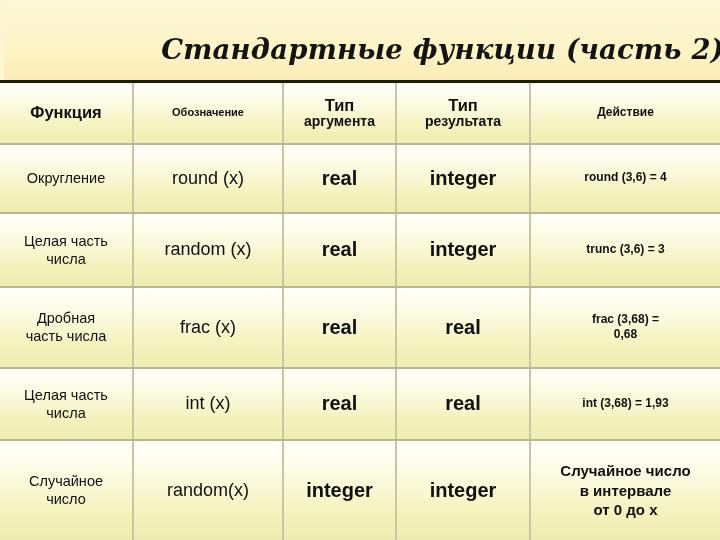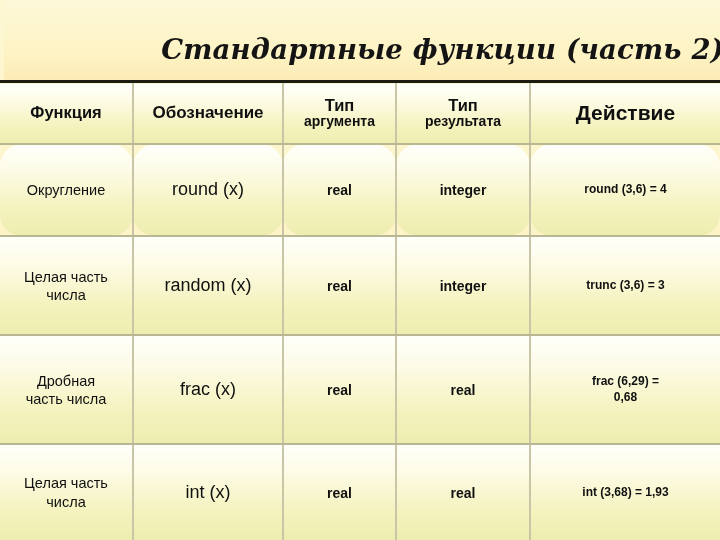--- a/index.html
+++ b/index.html
@@ -82,49 +82,49 @@
   
   thead th {
     font-weight: bold;
     font-size: 15px;
     line-height: 1.05;
     height: 62px;
   }
   thead th .hdr-big  { font-size: 16.5px; display: block; }
   thead th .hdr-sub  { font-size: 14px;  display: block; }
   th.h-func  { font-size: 16.5px; }
-  th.h-nota  { font-size: 17px; }
-  th.h-act   { font-size: 21px; }
+  th.h-nota  { font-size: 11px; }
+  th.h-act   { font-size: 12px; }
 
   
   tbody td { font-size: 16px; }
 
   td.col-func {
     font-weight: normal;
     font-size: 14.5px;
     line-height: 1.25;
   }
   td.col-nota {
     font-weight: normal;
     font-size: 18px;
   }
   td.col-argt, td.col-rest {
     font-weight: bold;
-    font-size: 14px;
+    font-size: 20px;
   }
   td.col-act {
     font-weight: bold;
     font-size: 12px;
     line-height: 1.3;
   }
   td.col-act.small {
     font-size: 15px;
   }
 
-  tbody tr.r0 td { height: 58px; border-radius: 22px; }
+  tbody tr.r0 td { height: 58px; }
   tbody tr.r1 td { height: 62px; }
   tbody tr.r2 td { height: 66px; }
   tbody tr.r3 td { height: 68px; margin-left: 19px; }
   tbody tr.r4 td { height: 60px; }
   tbody tr.r5 td { height: 84px; }
 
   .line { display: block; }
 </style>
 </head>
 <body>
@@ -184,32 +184,46 @@
         </tr>
         <tr class="r3">
           <td class="col-func">
             <span class="line">Дробная</span>
             <span class="line">часть числа</span>
           </td>
           <td class="col-nota">frac (x)</td>
           <td class="col-argt">real</td>
           <td class="col-rest">real</td>
           <td class="col-act">
-            <span class="line">frac (6,29) =</span>
+            <span class="line">frac (3,68) =</span>
             <span class="line">0,68</span>
           </td>
         </tr>
         <tr class="r4">
           <td class="col-func">
             <span class="line">Целая часть</span>
             <span class="line">числа</span>
           </td>
           <td class="col-nota">int (x)</td>
           <td class="col-argt">real</td>
           <td class="col-rest">real</td>
           <td class="col-act">
             <span class="line">int (3,68) = 1,93</span>
           </td>
         </tr>
+        <tr class="r5">
+          <td class="col-func">
+            <span class="line">Случайное</span>
+            <span class="line">число</span>
+          </td>
+          <td class="col-nota">random(x)</td>
+          <td class="col-argt">integer</td>
+          <td class="col-rest">integer</td>
+          <td class="col-act small">
+            <span class="line">Случайное число</span>
+            <span class="line">в интервале</span>
+            <span class="line">от 0 до х</span>
+          </td>
+        </tr>
       </tbody>
   </table>
 
 </div>
 
 </body></html>

